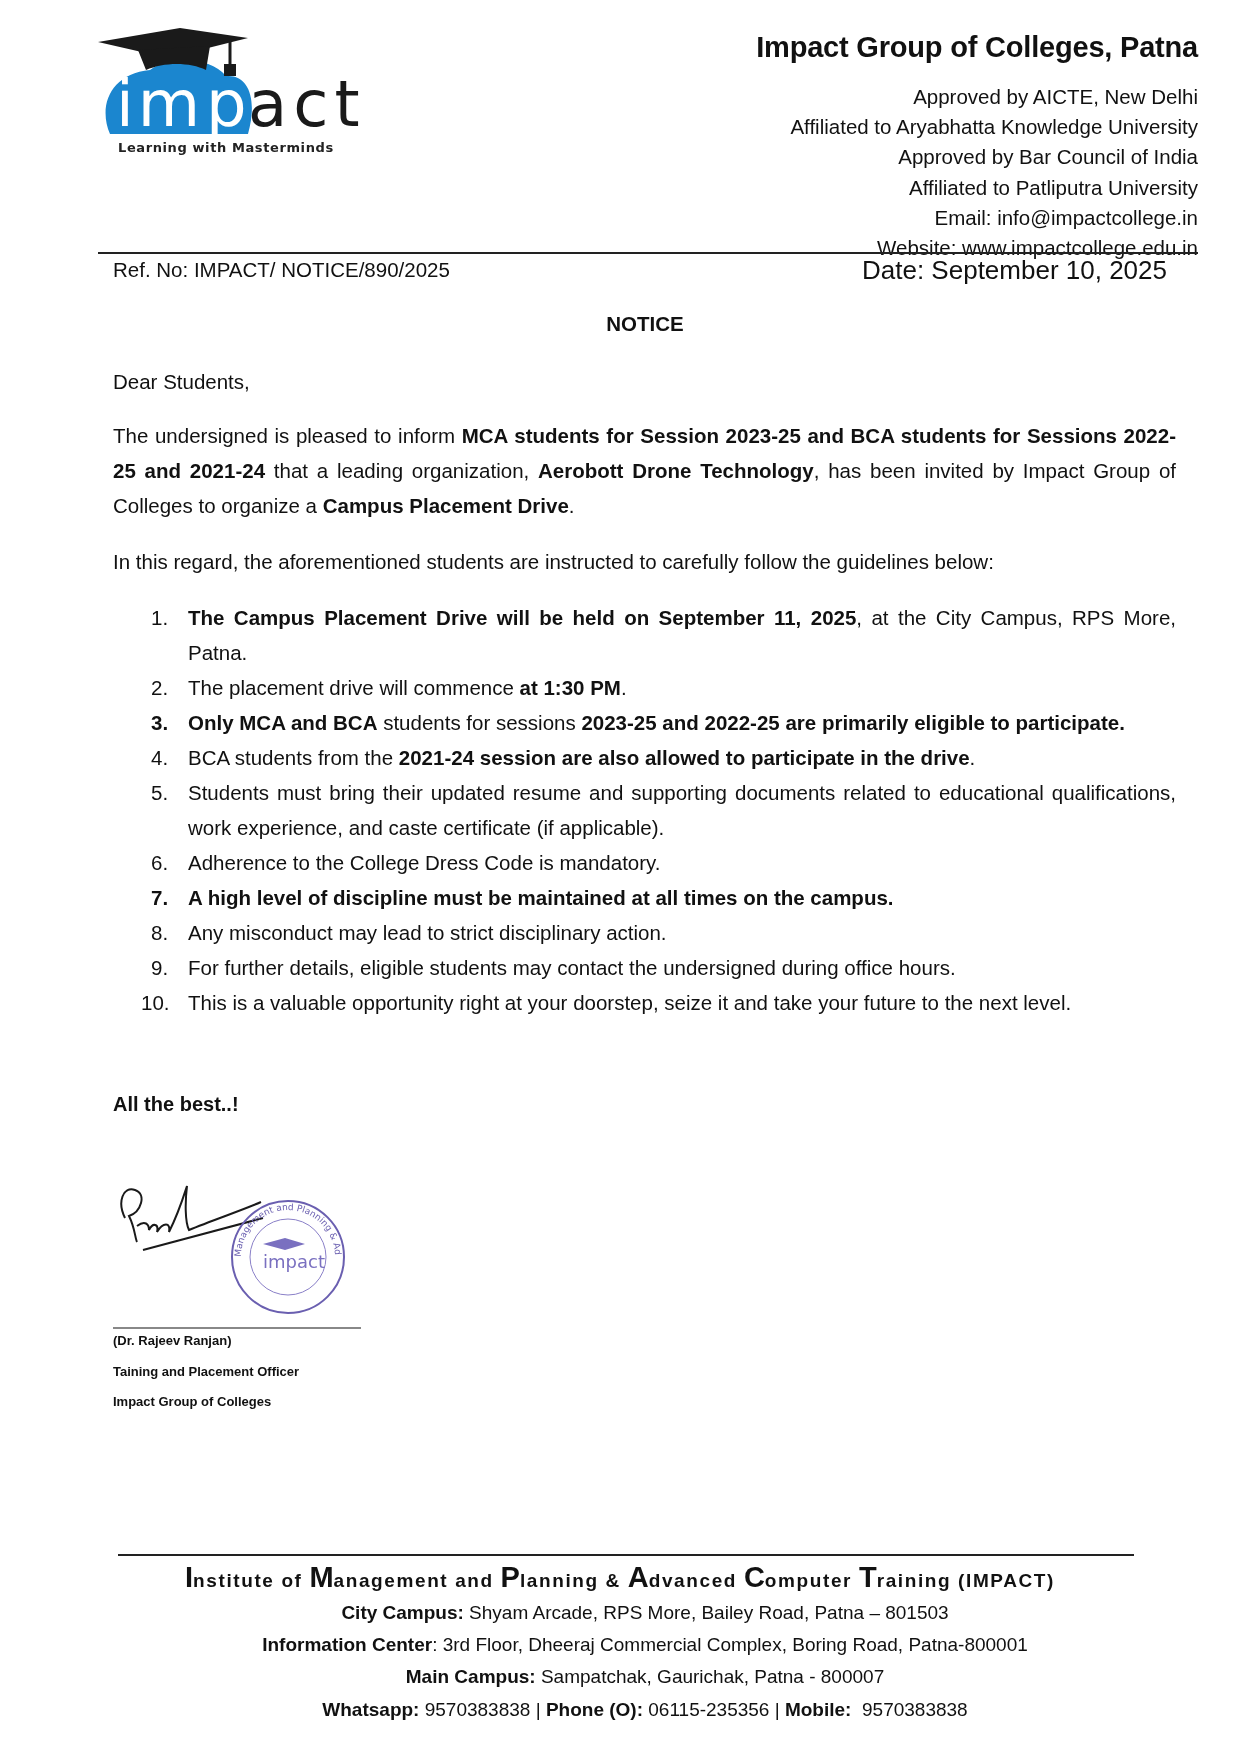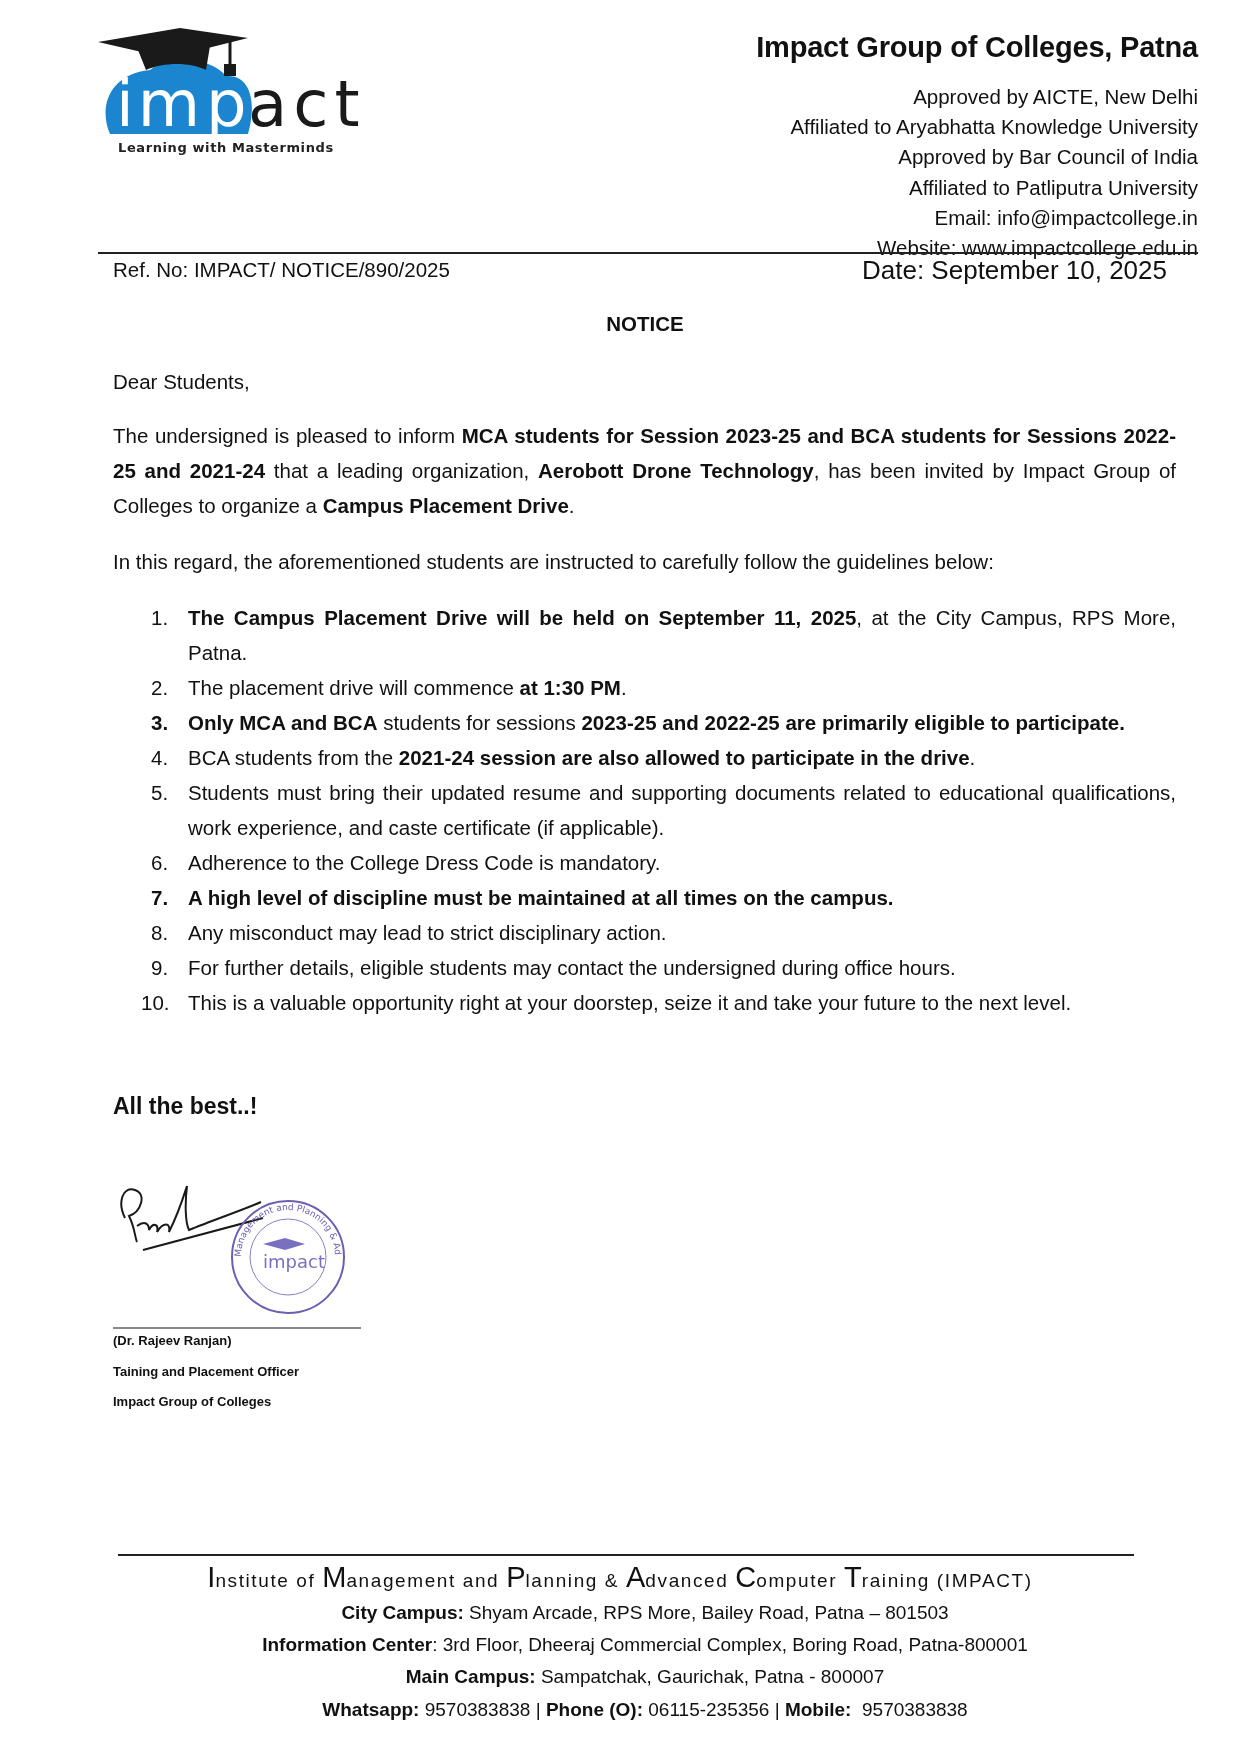--- a/index.html
+++ b/index.html
@@ -21,28 +21,28 @@
     .notice-head { left: 0; width: 1290px; top: 312px; text-align: center; font-size: 20.5px; font-weight: bold; }
     .body { left: 113px; width: 1063px; font-size: 20.5px; line-height: 35px; }
     .salute { top: 364px; }
     .para1 { top: 418px; text-align: justify; }
     .para2 { top: 544px; }
     ol.guides { position: absolute; left: 113px; top: 600px; width: 1063px; margin: 0; padding: 0;
                 list-style: none; font-size: 20.5px; line-height: 35px; }
     ol.guides li { position: relative; padding-left: 75px; text-align: justify; }
     ol.guides li .num { position: absolute; left: 38px; top: 0; }
     ol.guides li.wide .num { left: 28px; }
-    .closing { left: 113px; top: 1093px; font-size: 23px; font-weight: bold; }
+    .closing { left: 113px; top: 1093px; font-size: 20px; font-weight: bold; }
     
     .sigbox { left: 113px; top: 1172px; width: 248px; height: 150px; }
     .sig-rule { left: 113px; top: 1327px; width: 248px; border-top: 2px solid #888; }
     .signer { left: 113px; top: 1326px; font-size: 13px; font-weight: bold; line-height: 30.5px; }
     
     .rule-bottom { left: 118px; top: 1554px; width: 1016px; border-top: 2px solid #222; }
-    .institute { left: 0; width: 1240px; top: 1560px; text-align: center; font-size: 19px; font-weight: normal;
+    .institute { left: 0; width: 1240px; top: 1560px; text-align: center; font-size: 19px; font-weight: bold;
                  letter-spacing: 1.6px; line-height: 34px; }
     .institute .cap { font-size: 29px; letter-spacing: 0; }
     .footer-lines { left: 0; width: 1290px; top: 1597px; text-align: center; font-size: 19px; line-height: 32.2px; }
     b { font-weight: bold; }
   </style>
 </head>
 <body>
 
 <div class="abs logo">
   <svg width="300" height="115" viewBox="0 0 300 115">

